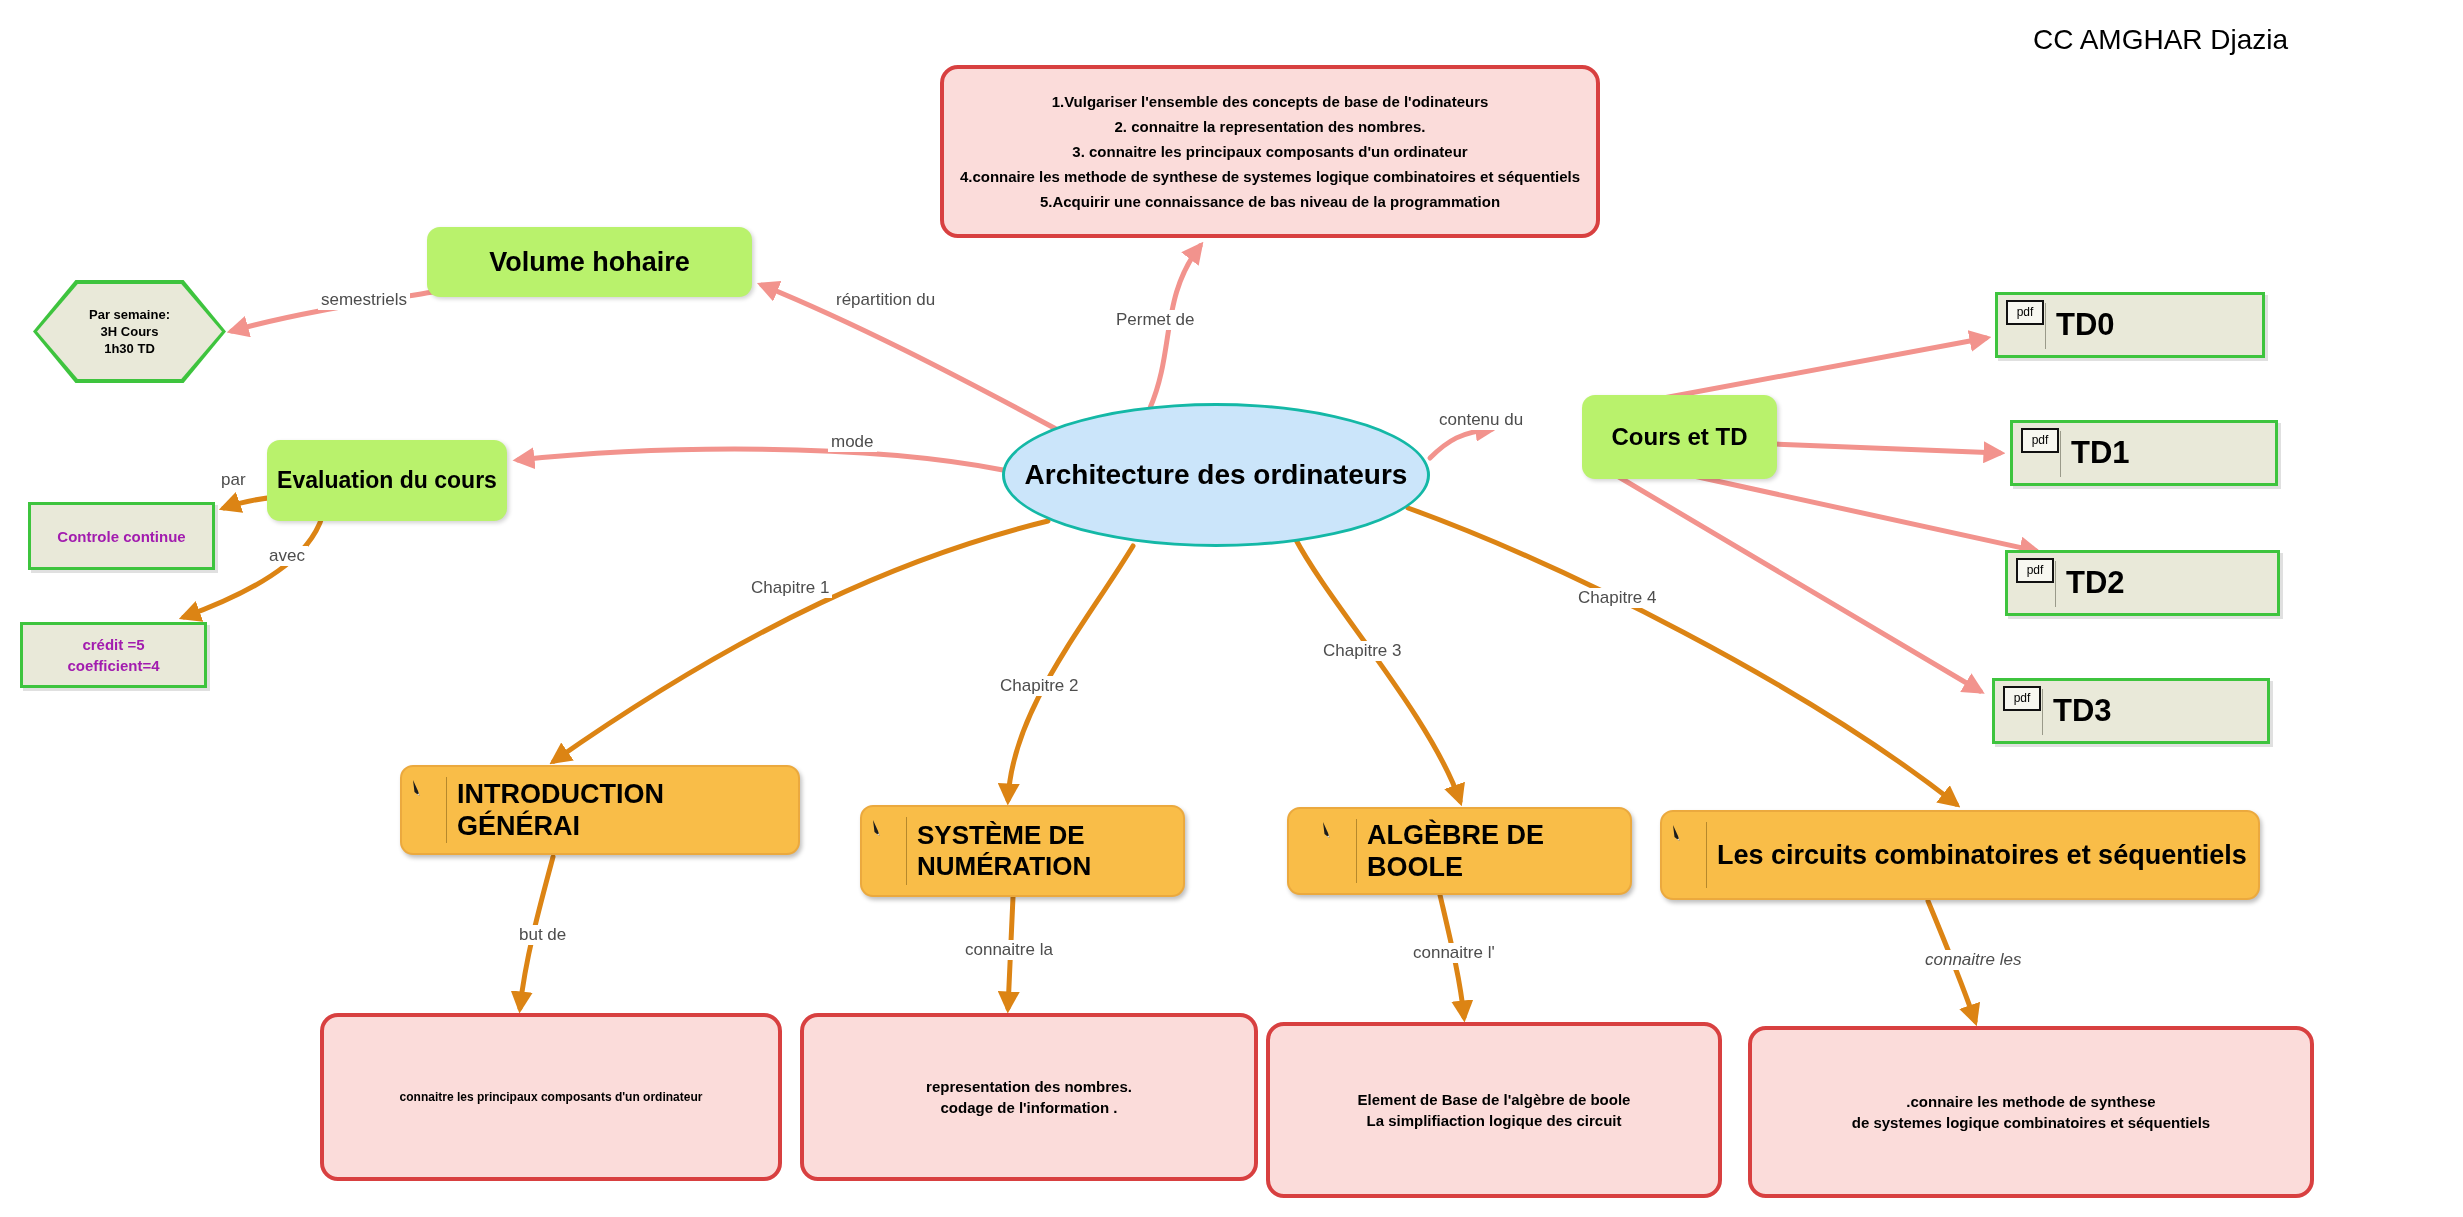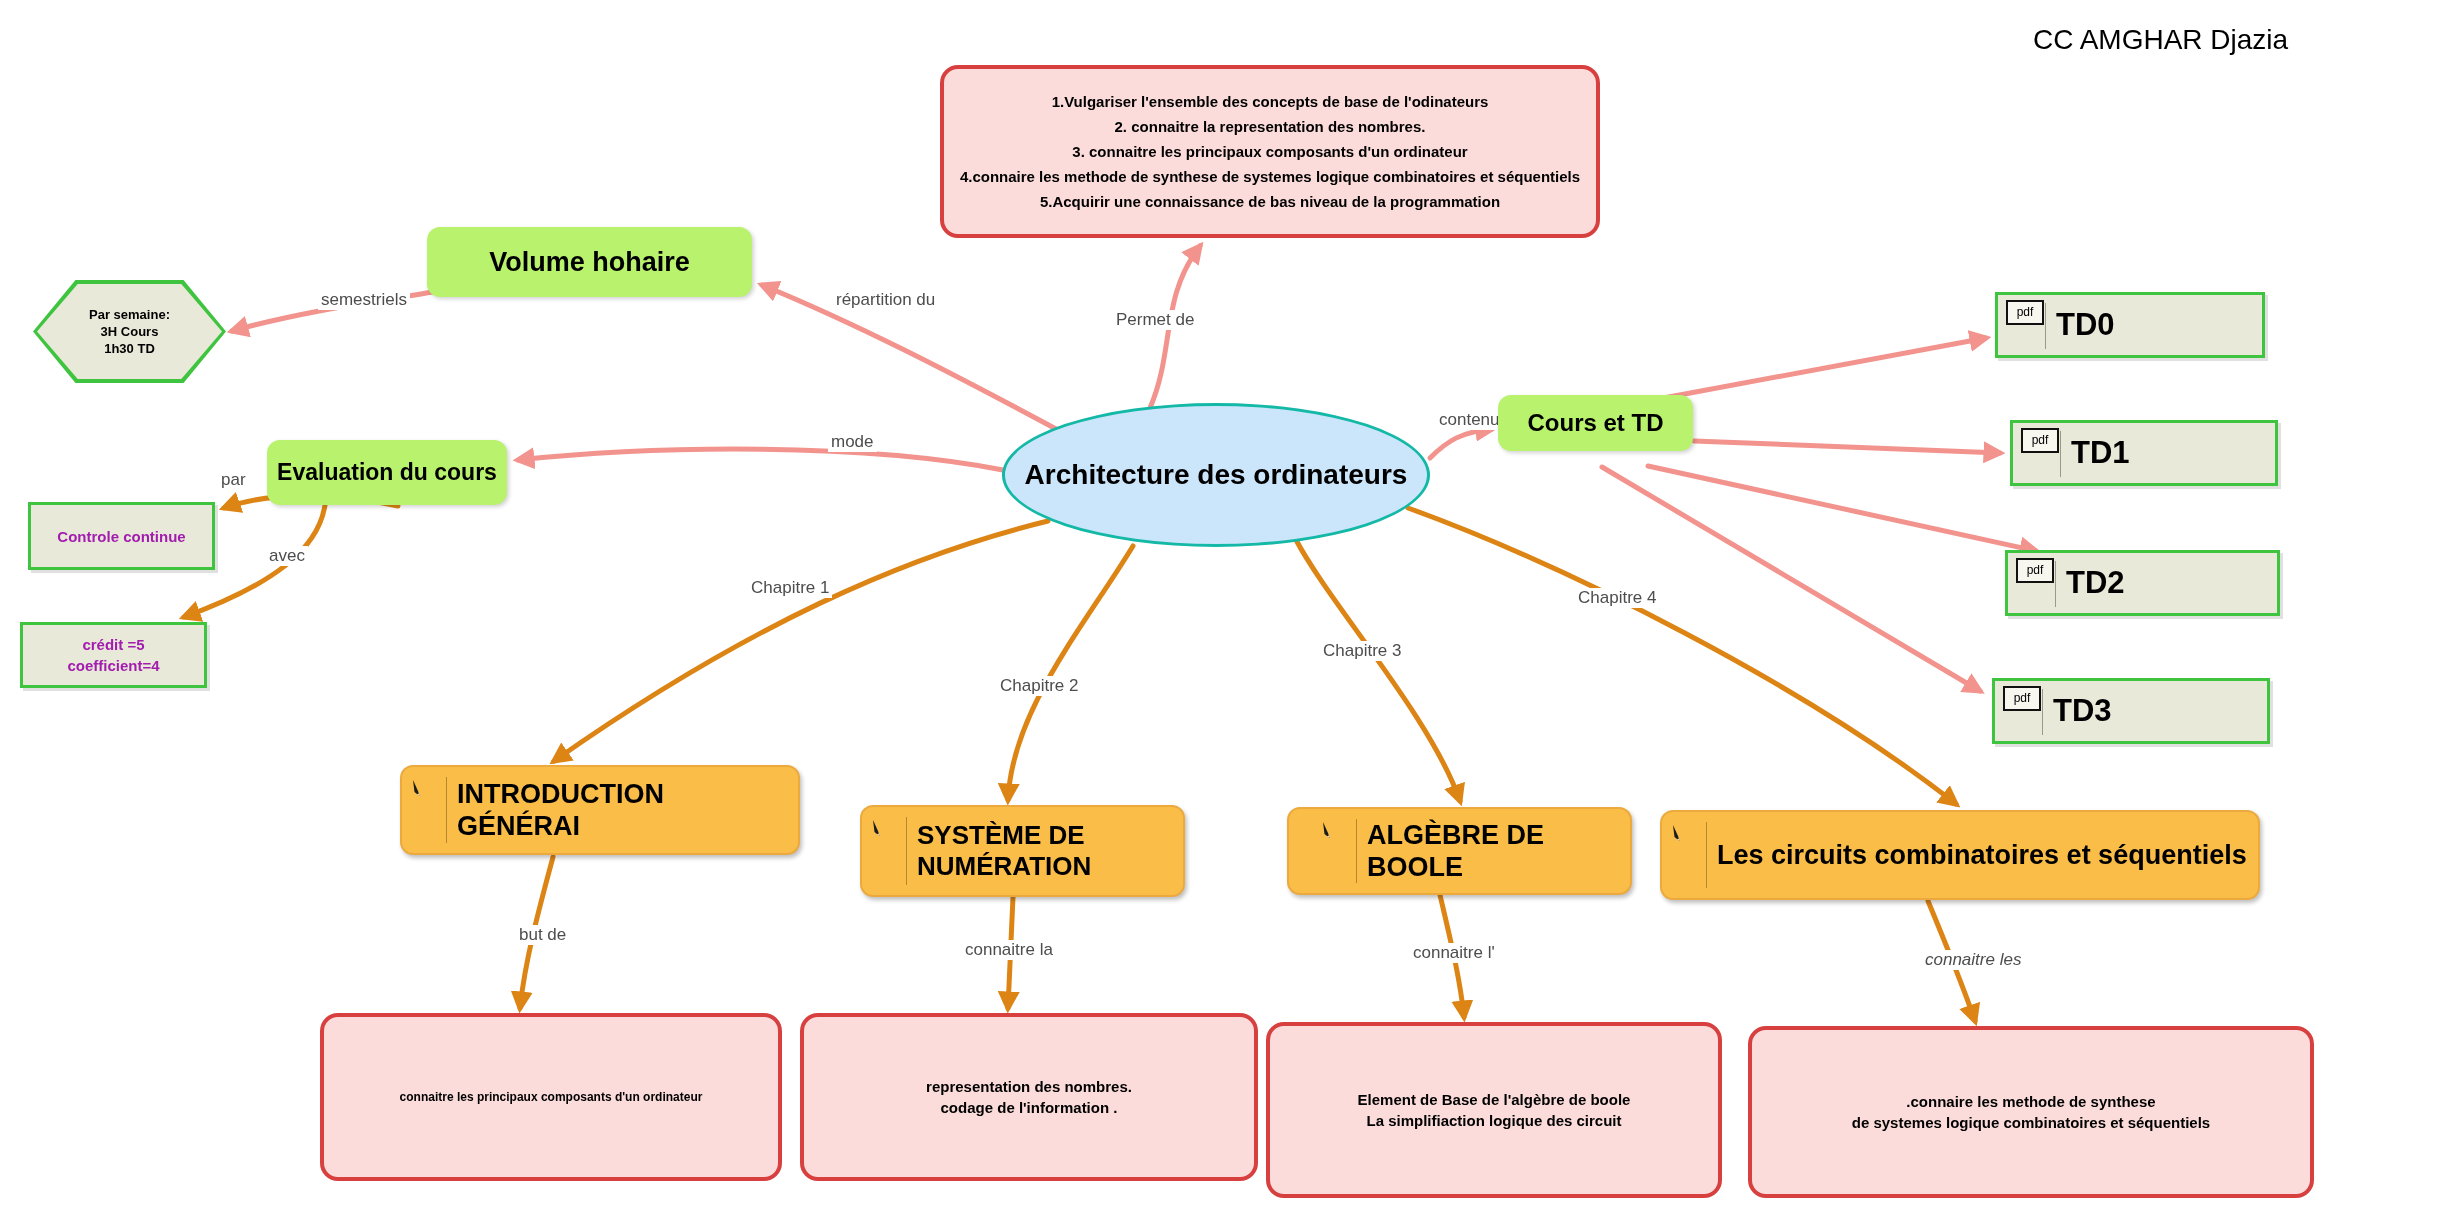--- a/index.html
+++ b/index.html
@@ -57,24 +57,24 @@
   }
   #n-hexagon .hex-inner{
     position:absolute;left:4px;top:4px;right:4px;bottom:4px;background:#e9e9d9;
     clip-path:polygon(22% 0,78% 0,100% 50%,78% 100%,22% 100%,0 50%);
     display:flex;flex-direction:column;align-items:center;justify-content:center;
     font-weight:bold;font-size:13px;line-height:17px;color:#000;text-align:center;
   }
   
   #n-objectives{left:940px;top:65px;width:660px;height:173px;font-size:15px;line-height:25px;}
   #n-volume{left:427px;top:227px;width:325px;height:70px;font-size:27px;}
-  #n-evaluation{left:267px;top:440px;width:240px;height:65px;font-size:23px;}
+  #n-evaluation{left:267px;top:440px;width:240px;height:81px;font-size:23px;}
   #n-controle{left:28px;top:502px;width:187px;height:68px;font-size:15px;}
   #n-creditbox{left:20px;top:622px;width:187px;height:66px;font-size:15px;line-height:21px;}
-  #n-courstd{left:1498px;top:395px;width:195px;height:56px;font-size:24px;}
+  #n-courstd{left:1582px;top:395px;width:195px;height:84px;font-size:24px;}
   .td-box{height:66px;font-size:31px;font-weight:bold;display:flex;align-items:center;
     background:#e9e9d9;border:3px solid #3ec43e;box-shadow:3px 3px 0 rgba(0,0,0,0.12);
     position:absolute;z-index:3;box-sizing:border-box;color:#000;}
   #n-td0{left:1995px;top:292px;width:270px;}
   #n-td1{left:2010px;top:420px;width:268px;}
   #n-td2{left:2005px;top:550px;width:275px;}
   #n-td3{left:1992px;top:678px;width:278px;}
   .pdf-wrap{position:relative;width:58px;align-self:stretch;flex:0 0 58px;}
   .pdf-badge{
     position:absolute;left:8px;top:5px;width:34px;height:21px;background:#f7f7f0;

